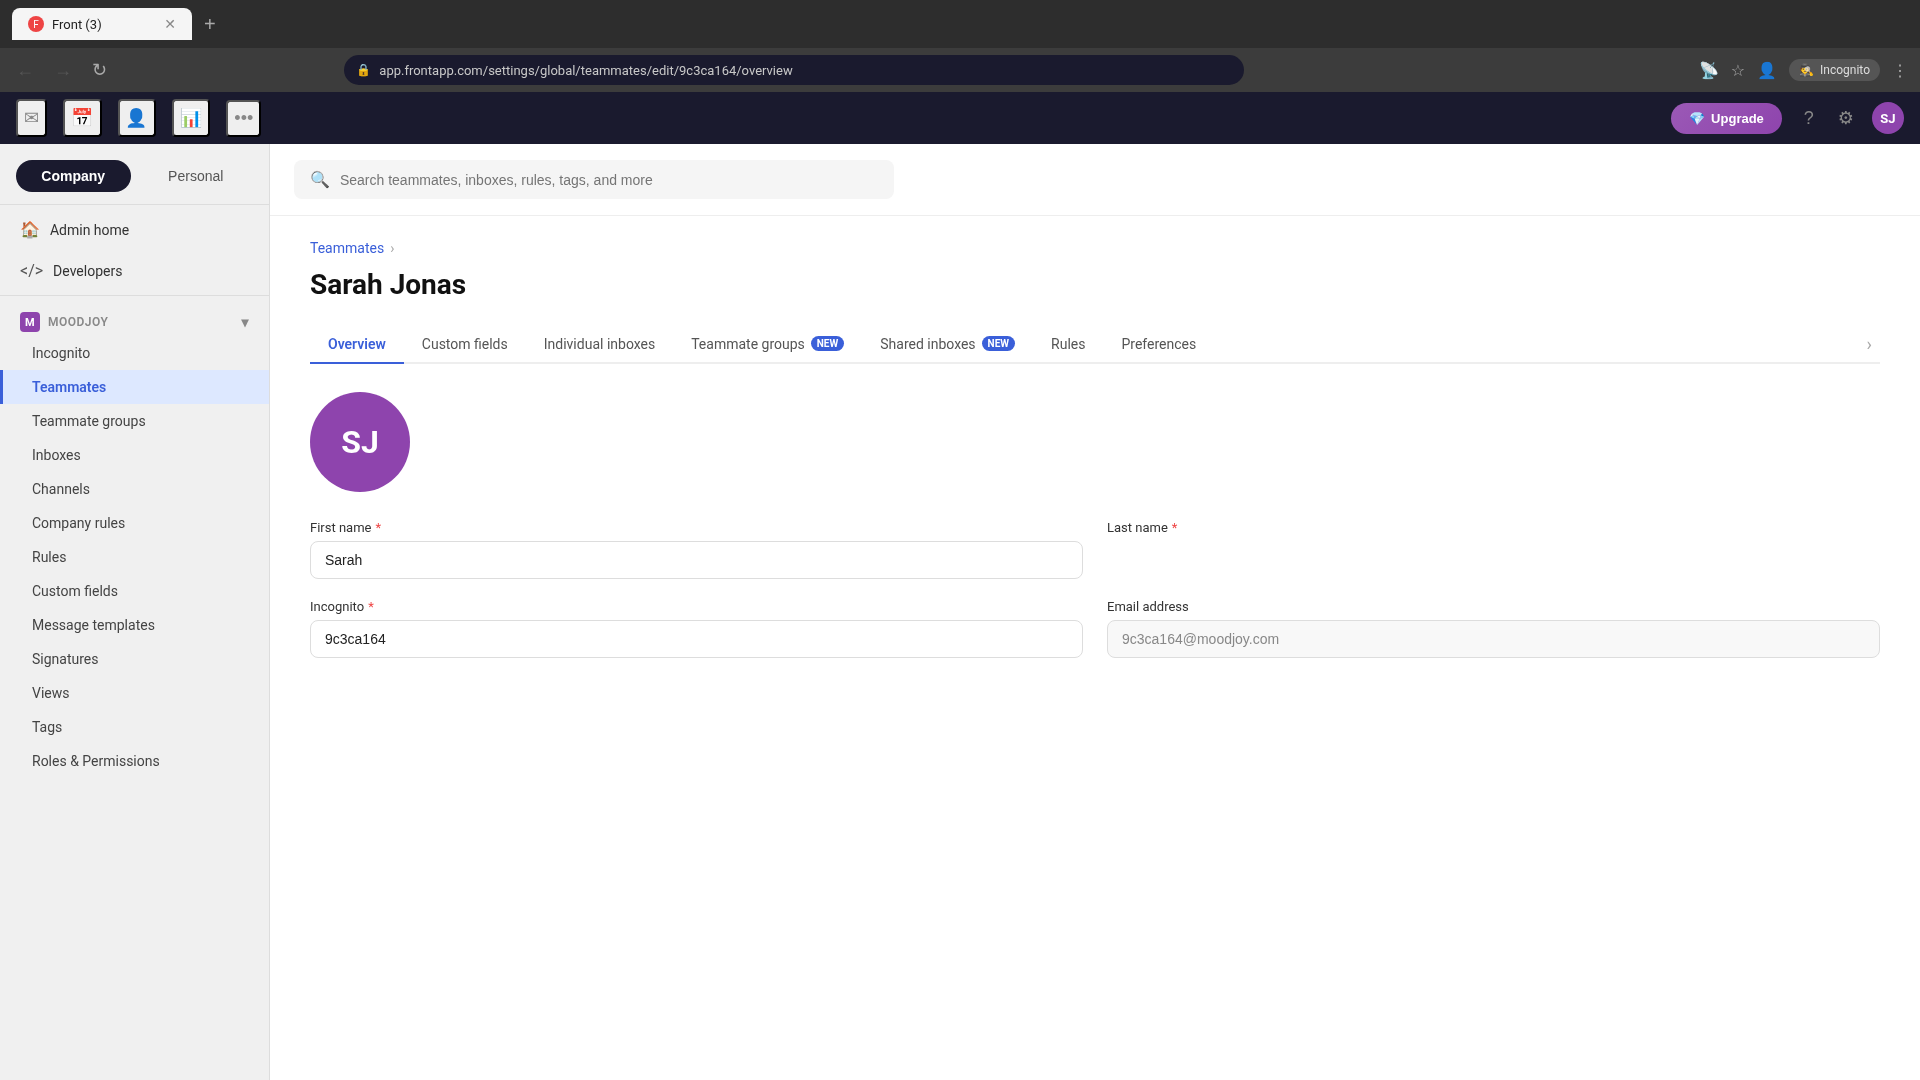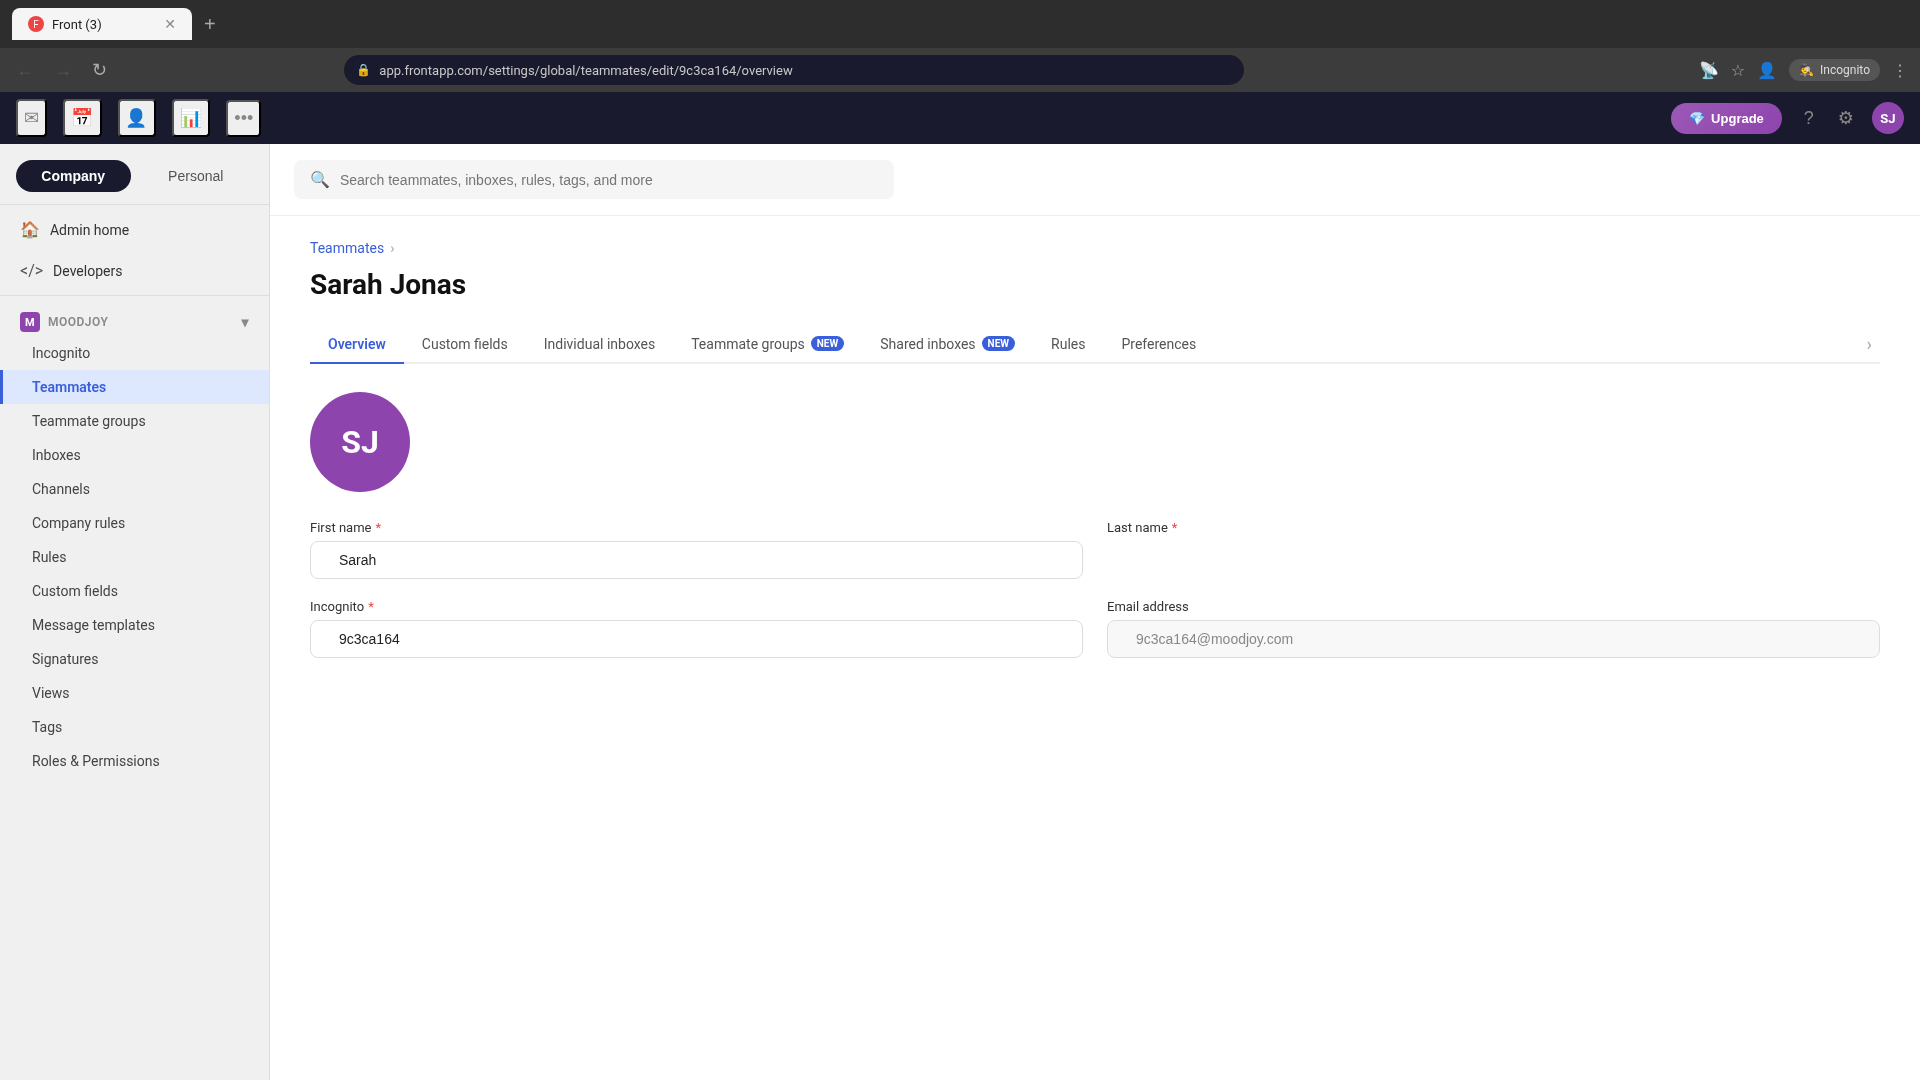--- a/index.html
+++ b/index.html
@@ -76,21 +76,21 @@
 
     
     .avatar-section { margin-bottom: 28px; }
     .user-avatar { width: 100px; height: 100px; border-radius: 50%; background: #8e44ad; display: flex; align-items: center; justify-content: center; color: white; font-size: 32px; font-weight: 700; }
 
     
     .form-row { display: flex; gap: 24px; margin-bottom: 20px; }
     .form-group { flex: 1; }
     .form-label { font-size: 13px; color: #333; margin-bottom: 6px; display: flex; gap: 4px; }
     .required-star { color: #e44; }
-    .form-input { width: 100%; border: 1.5px solid #ddd; border-radius: 8px; padding: 10px 28px; font-size: 14px; color: #222; outline: none; background: #fff; }
+    .form-input { width: 100%; border: 1.5px solid #ddd; border-radius: 8px; padding: 10px 14px; font-size: 14px; color: #222; outline: none; background: #fff; }
     .form-input.disabled { background: #f8f8f8; color: #888; }
 
     
     .admin-section { margin-top: 16px; }
     .admin-toggle-row { display: flex; align-items: center; justify-content: space-between; padding: 16px 0; border-top: 1px solid #eee; }
     .admin-title { font-size: 15px; color: #222; font-weight: 500; margin-bottom: 4px; }
     .admin-desc { font-size: 13px; color: #888; }
     .toggle { width: 48px; height: 26px; background: #8e44ad; border-radius: 13px; cursor: pointer; position: relative; flex-shrink: 0; }
     .toggle-knob { position: absolute; right: 2px; top: 2px; width: 22px; height: 22px; background: white; border-radius: 50%; transition: right 0.2s; }
 

